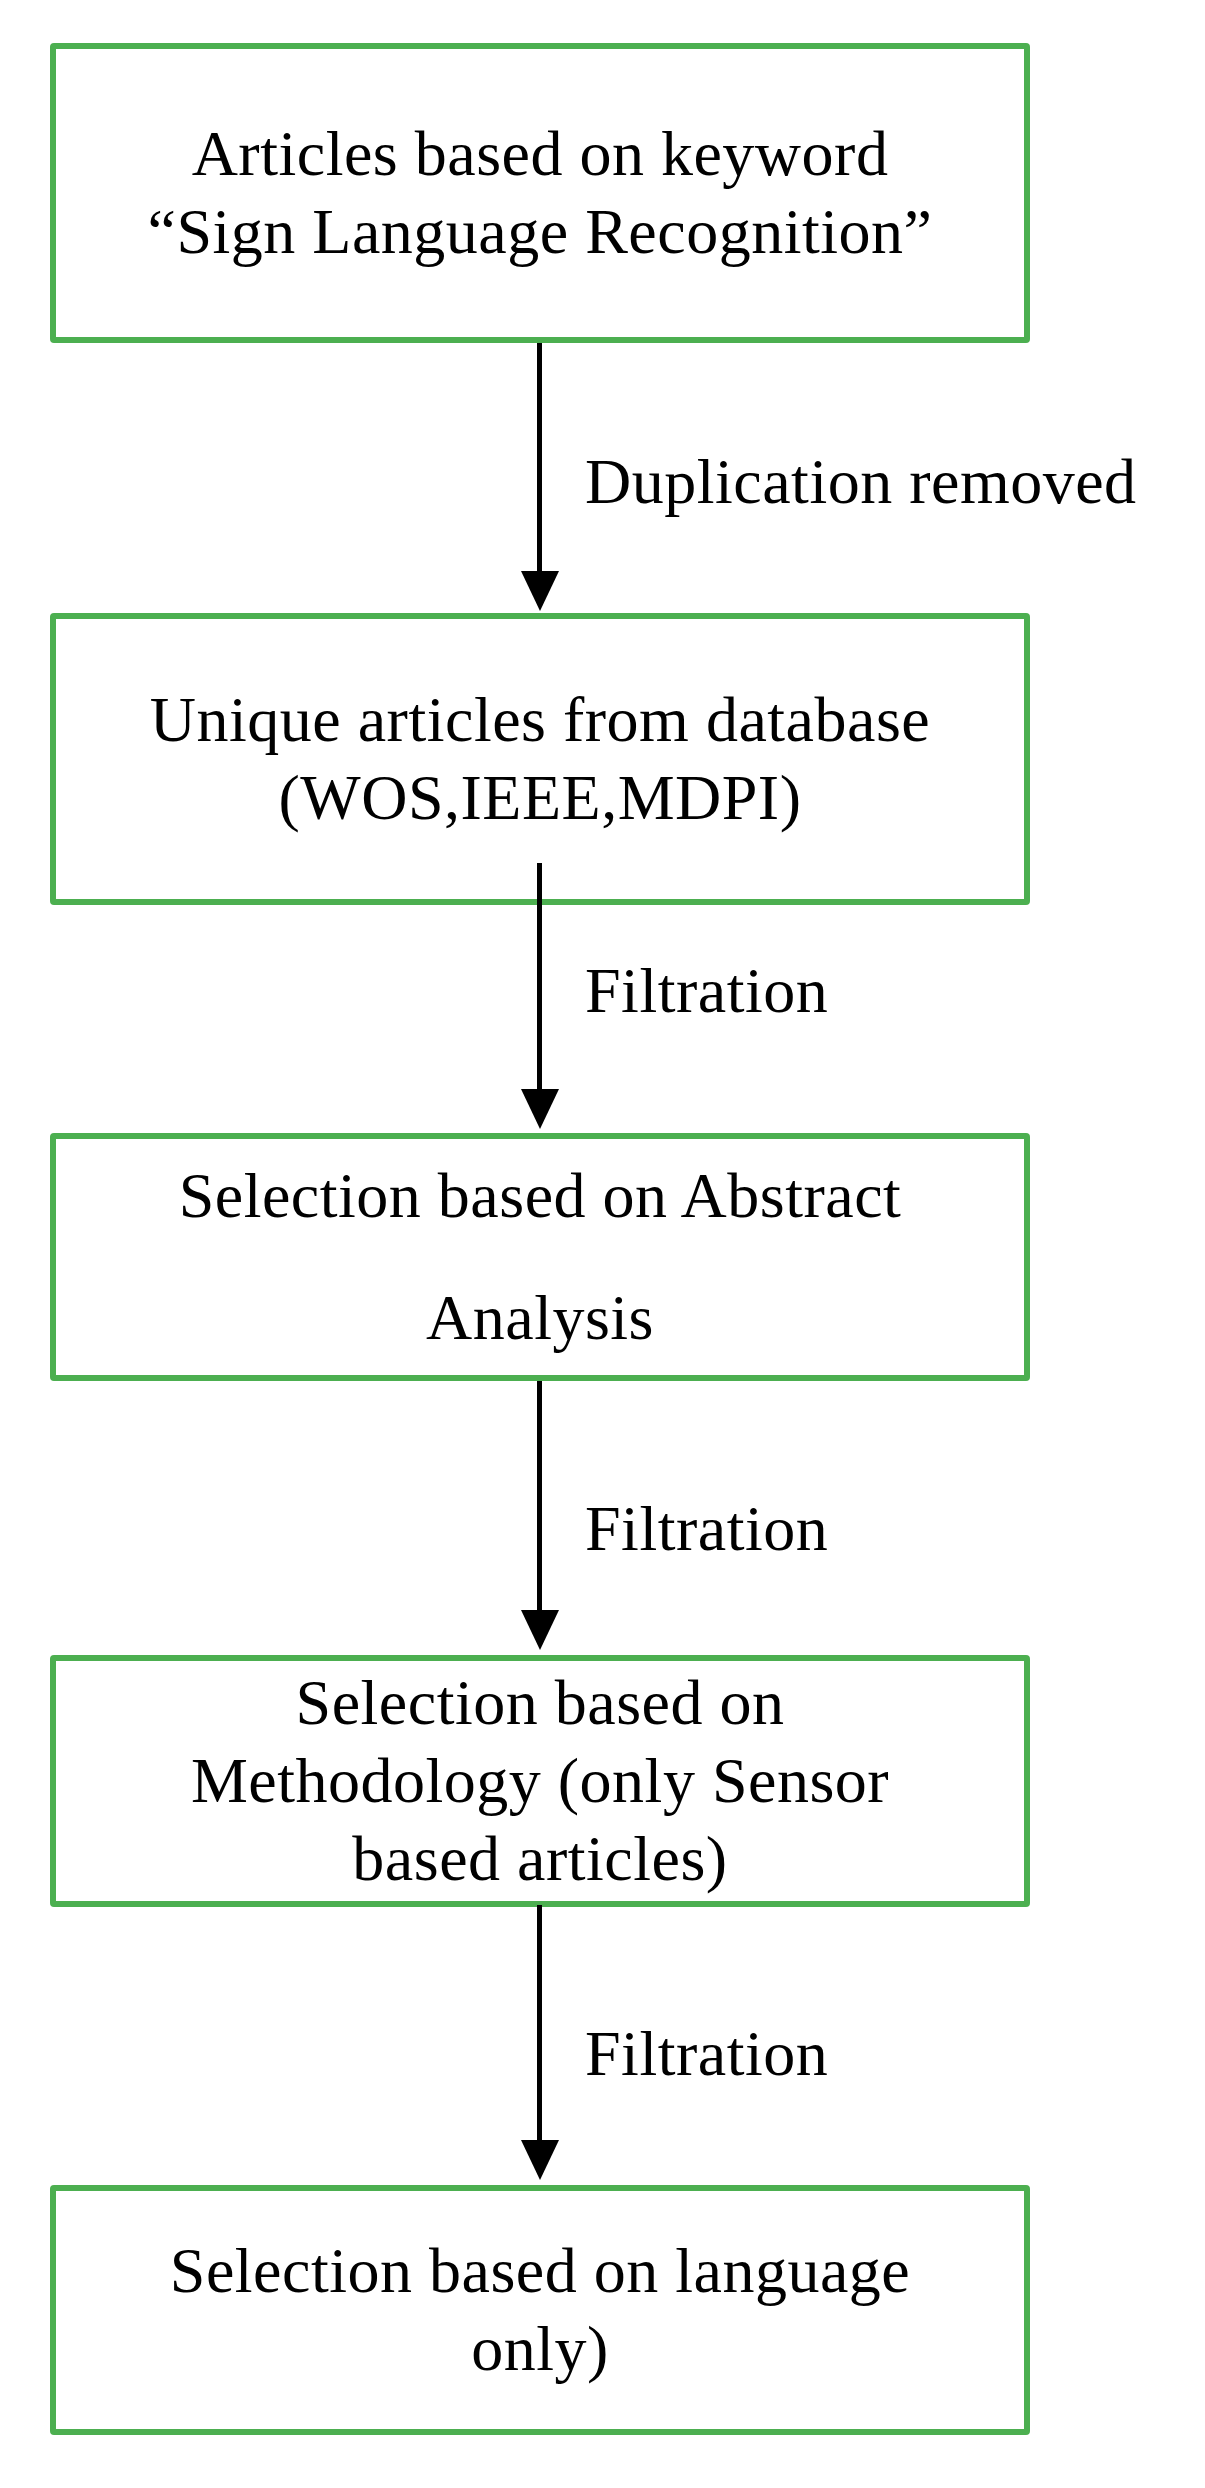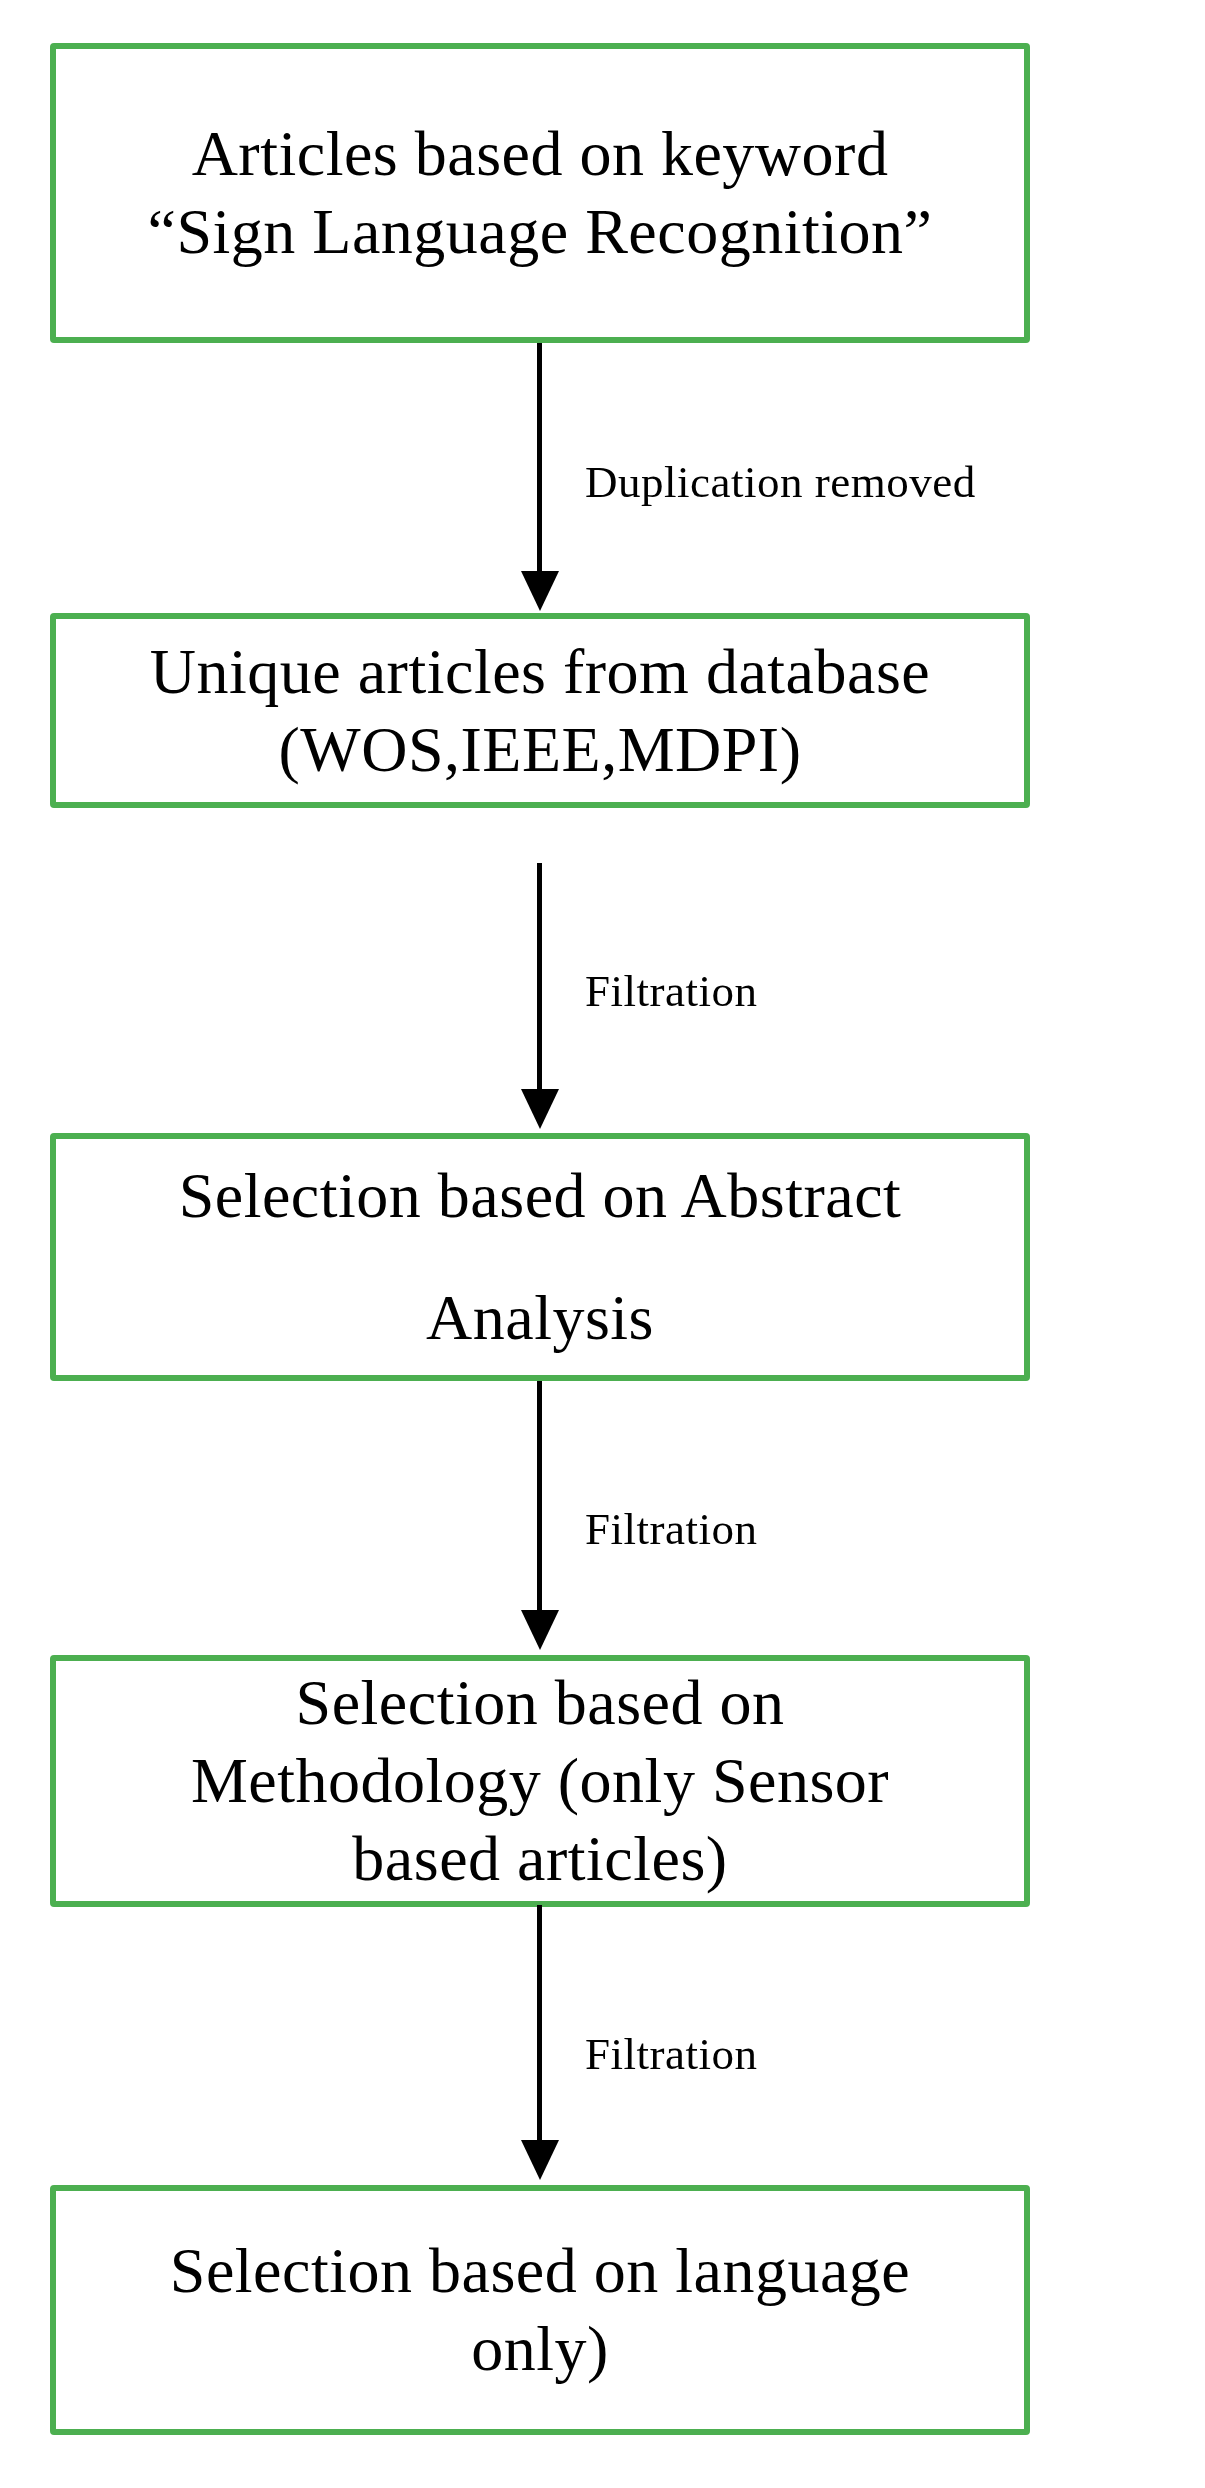--- a/index.html
+++ b/index.html
@@ -28,21 +28,21 @@
     display: flex;
     flex-direction: column;
     justify-content: center;
     align-items: center;
     text-align: center;
     font-size: 64px;
     line-height: 78px;
     letter-spacing: 0.5px;
   }
   #n1 { top: 43px;   height: 300px; }
-  #n2 { top: 613px;  height: 195px; }
+  #n2 { top: 613px;  height: 292px; }
   #n3 { top: 1133px; height: 248px; gap: 44px; }
   #n4 { top: 1655px; height: 252px; }
   #n5 { top: 2185px; height: 250px; }
   .node .line { white-space: nowrap; }
 
   
   .arrow-shaft {
     position: absolute;
     left: 537px;
     width: 5px;
@@ -64,21 +64,21 @@
   }
   #a1-head { top: 571px; }
   #a2-head { top: 1089px; }
   #a3-head { top: 1610px; }
   #a4-head { top: 2140px; }
 
   
   .edge-label {
     position: absolute;
     left: 585px;
-    font-size: 45px;
+    font-size: 64px;
     line-height: 78px;
     white-space: nowrap;
     letter-spacing: 0.5px;
   }
   #l1 { top: 443px; }
   #l2 { top: 952px; }
   #l3 { top: 1490px; }
   #l4 { top: 2015px; }
 </style>
 </head>

